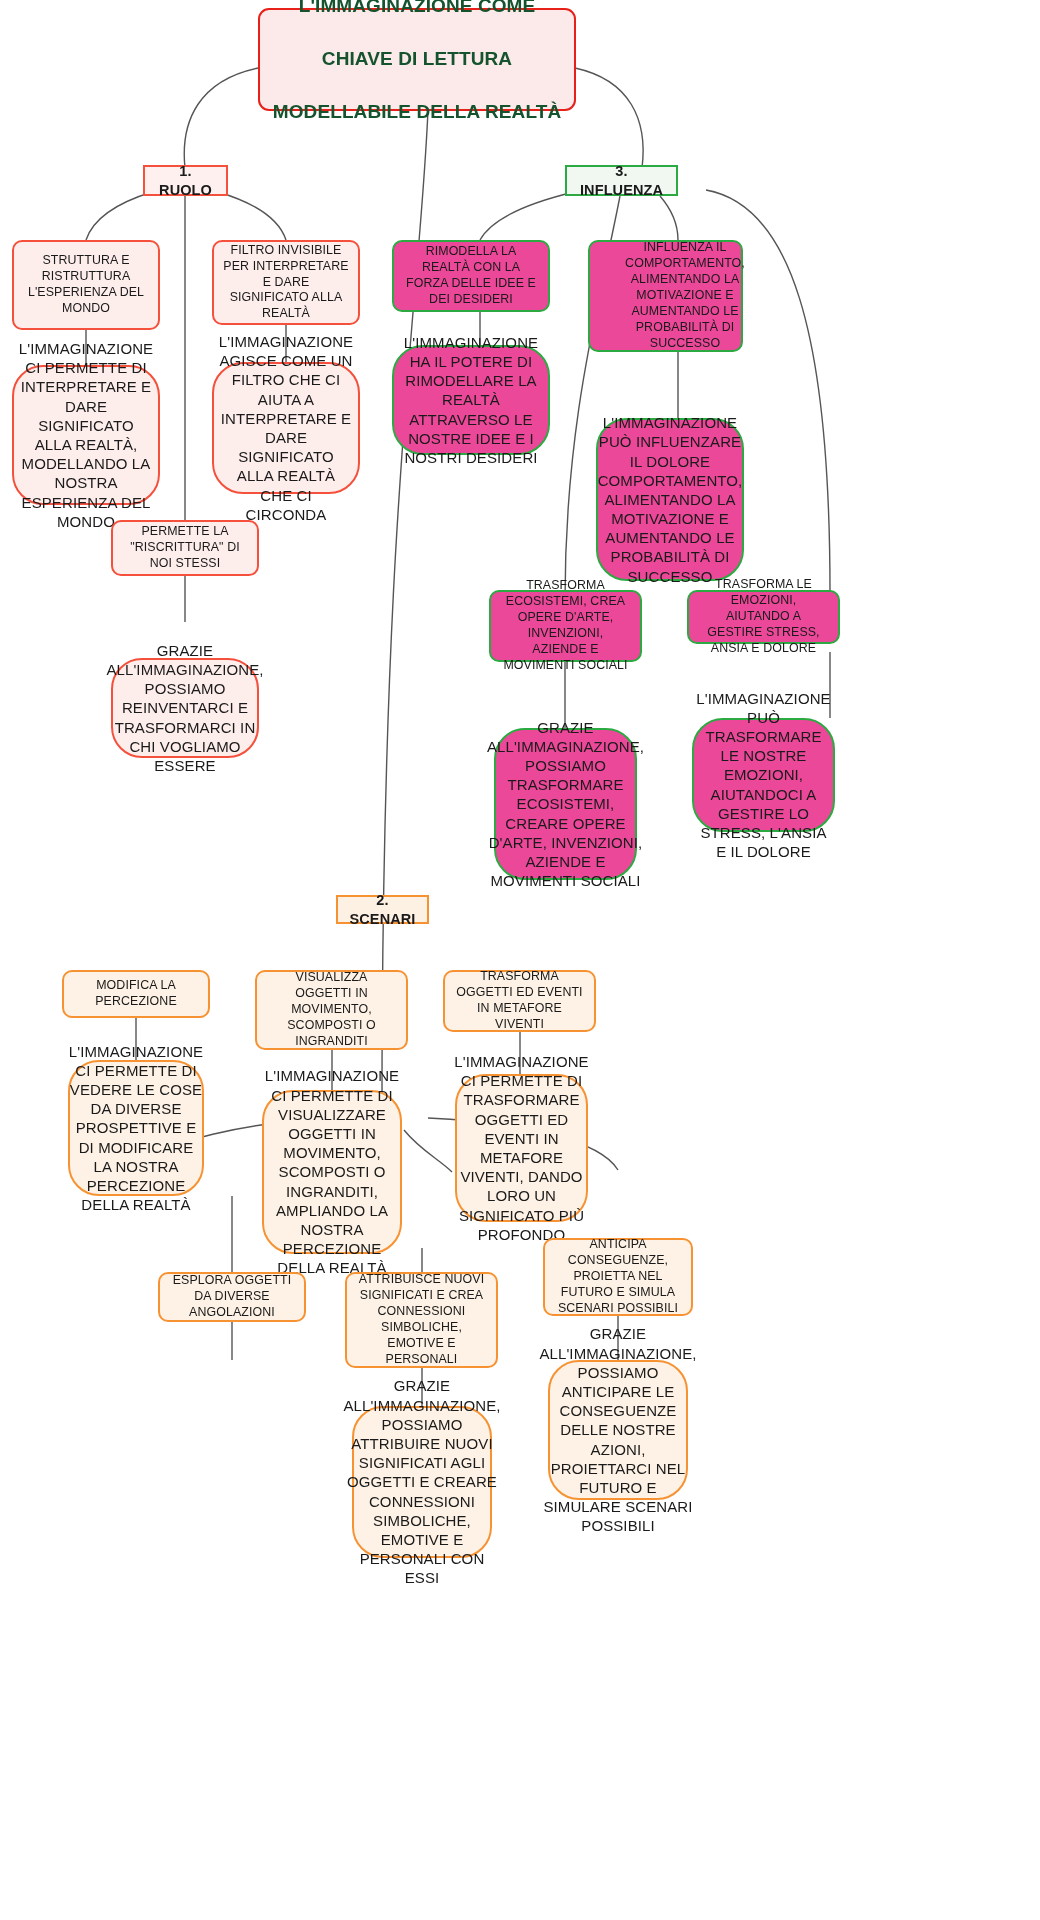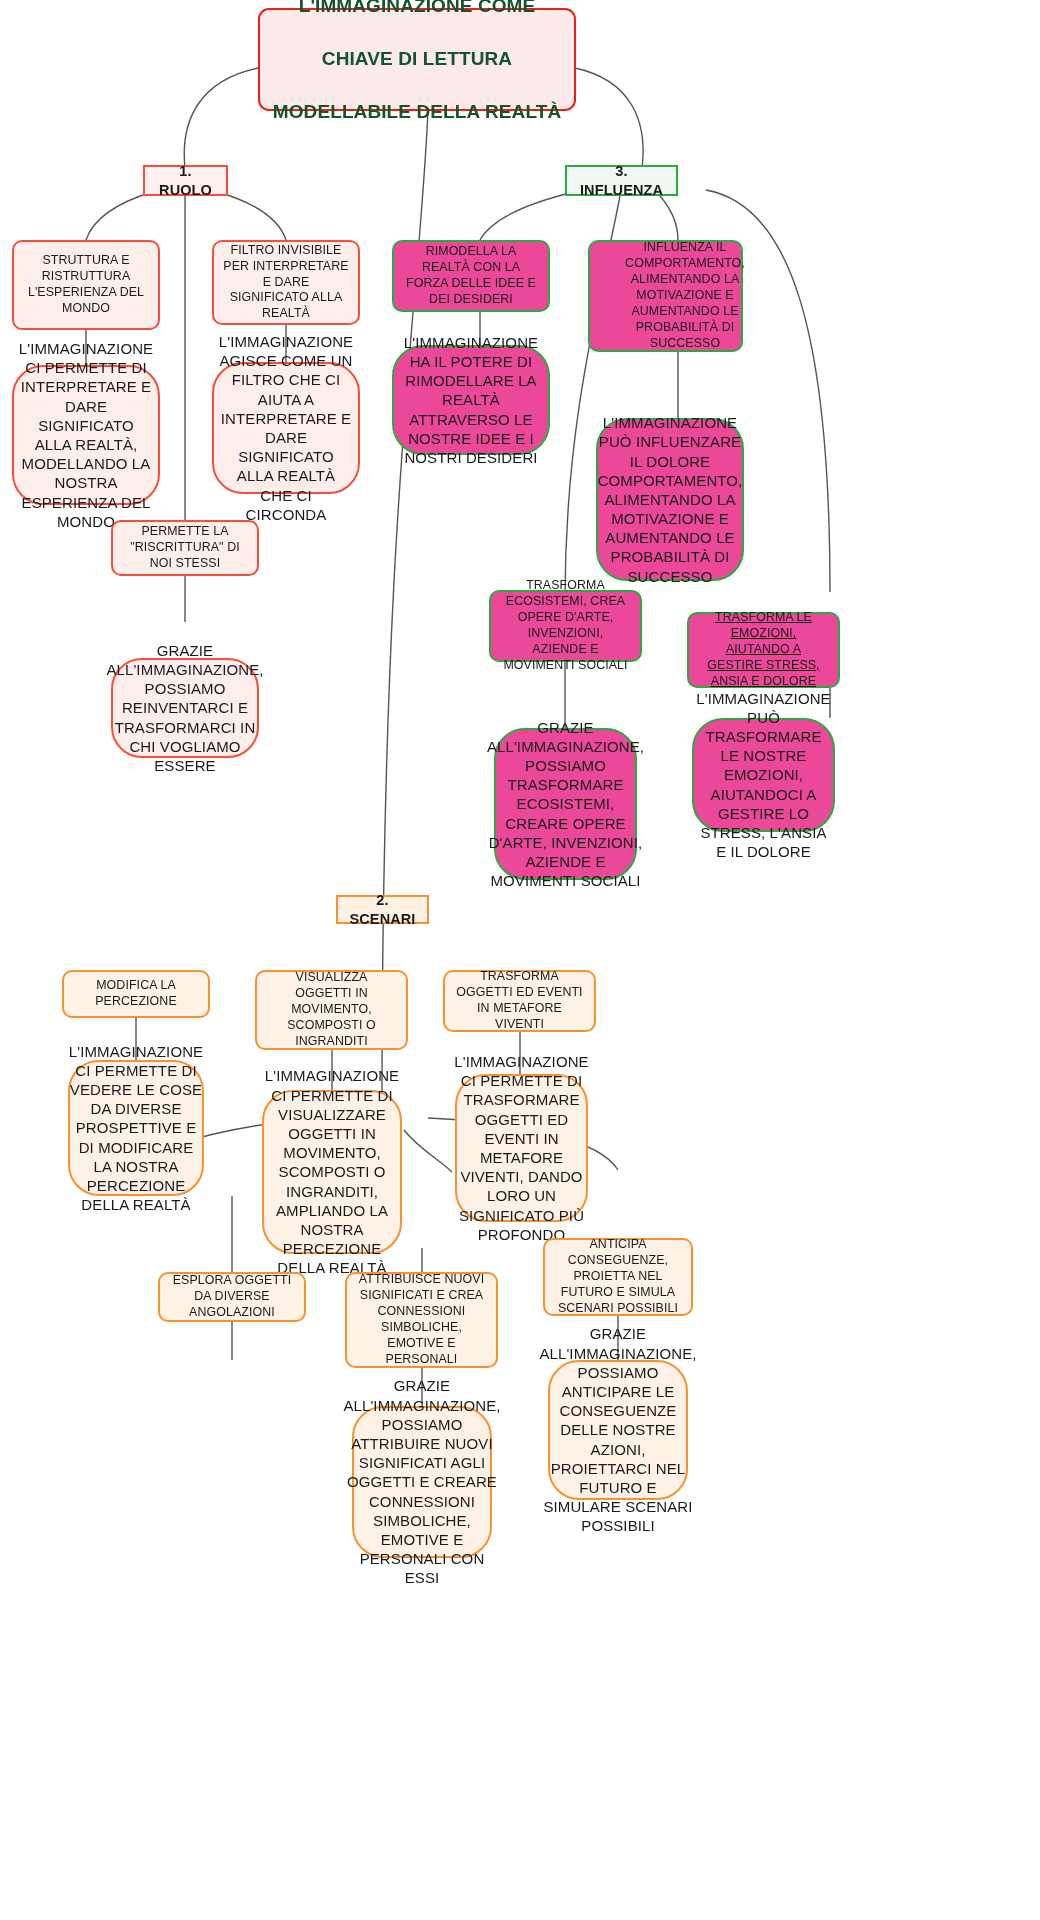--- a/index.html
+++ b/index.html
@@ -101,21 +101,21 @@
 
   <div class="node green t1" style="left:392px;top:240px;width:158px;height:72px;">RIMODELLA LA REALTÀ CON LA FORZA DELLE IDEE E DEI DESIDERI</div>
   <div class="node green t2" style="left:392px;top:345px;width:158px;height:110px;">L'IMMAGINAZIONE HA IL POTERE DI RIMODELLARE LA REALTÀ ATTRAVERSO LE NOSTRE IDEE E I NOSTRI DESIDERI</div>
 
   <div class="node green t1" style="left:588px;top:240px;width:155px;height:112px;padding-left:48px;">INFLUENZA IL COMPORTAMENTO, ALIMENTANDO LA MOTIVAZIONE E AUMENTANDO LE PROBABILITÀ DI SUCCESSO</div>
   <div class="node green t2" style="left:596px;top:418px;width:148px;height:163px;">L'IMMAGINAZIONE PUÒ INFLUENZARE IL DOLORE COMPORTAMENTO, ALIMENTANDO LA MOTIVAZIONE E AUMENTANDO LE PROBABILITÀ DI SUCCESSO</div>
 
   <div class="node green t1" style="left:489px;top:590px;width:153px;height:72px;">TRASFORMA ECOSISTEMI, CREA OPERE D'ARTE, INVENZIONI, AZIENDE E MOVIMENTI SOCIALI</div>
   <div class="node green t2" style="left:494px;top:728px;width:143px;height:152px;">GRAZIE ALL'IMMAGINAZIONE, POSSIAMO TRASFORMARE ECOSISTEMI, CREARE OPERE D'ARTE, INVENZIONI, AZIENDE E MOVIMENTI SOCIALI</div>
 
-  <div class="node green t1" style="left:687px;top:612px;width:153px;height:76px;text-decoration:underline;">TRASFORMA LE EMOZIONI, AIUTANDO A GESTIRE STRESS, ANSIA E DOLORE</div>
+  <div class="node green t1" style="left:687px;top:590px;width:153px;height:54px;">TRASFORMA LE EMOZIONI, AIUTANDO A GESTIRE STRESS, ANSIA E DOLORE</div>
   <div class="node green t2" style="left:692px;top:718px;width:143px;height:114px;">L'IMMAGINAZIONE PUÒ TRASFORMARE LE NOSTRE EMOZIONI, AIUTANDOCI A GESTIRE LO STRESS, L'ANSIA E IL DOLORE</div>
 
   <div class="node chip orange" style="left:336px;top:895px;width:93px;height:29px;">2. SCENARI</div>
 
   <div class="node orange t1" style="left:62px;top:970px;width:148px;height:48px;">MODIFICA LA PERCEZIONE</div>
   <div class="node orange t2" style="left:68px;top:1060px;width:136px;height:136px;">L'IMMAGINAZIONE CI PERMETTE DI VEDERE LE COSE DA DIVERSE PROSPETTIVE E DI MODIFICARE LA NOSTRA PERCEZIONE DELLA REALTÀ</div>
 
   <div class="node orange t1" style="left:255px;top:970px;width:153px;height:80px;">VISUALIZZA OGGETTI IN MOVIMENTO, SCOMPOSTI O INGRANDITI</div>
   <div class="node orange t2" style="left:262px;top:1090px;width:140px;height:164px;">L'IMMAGINAZIONE CI PERMETTE DI VISUALIZZARE OGGETTI IN MOVIMENTO, SCOMPOSTI O INGRANDITI, AMPLIANDO LA NOSTRA PERCEZIONE DELLA REALTÀ</div>
 

